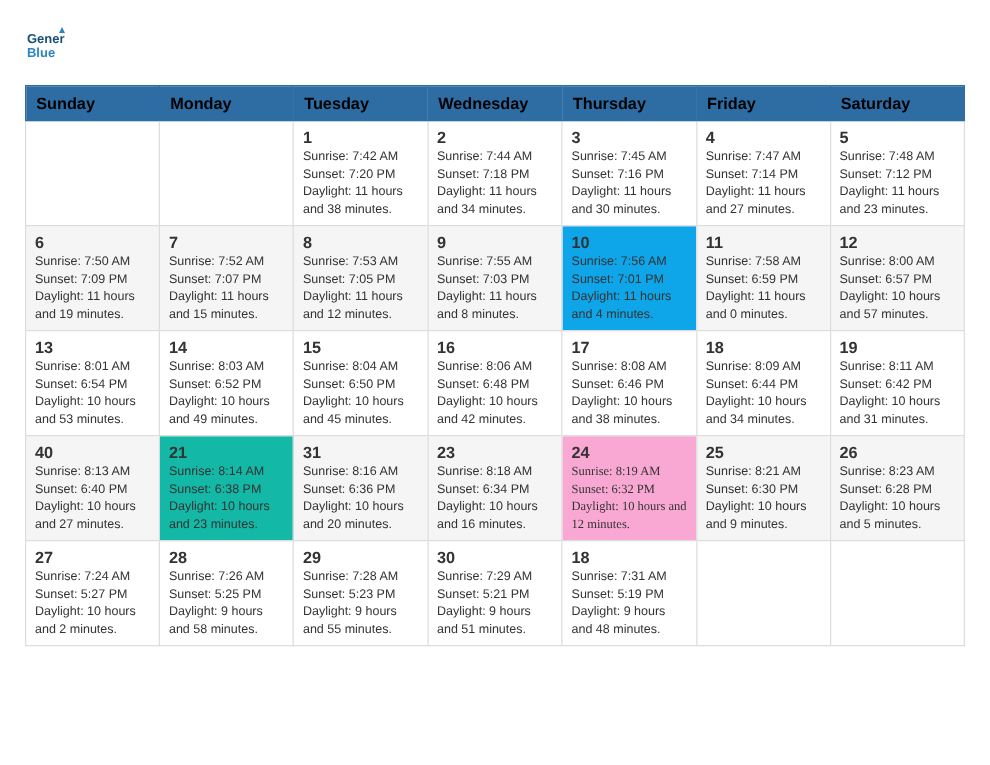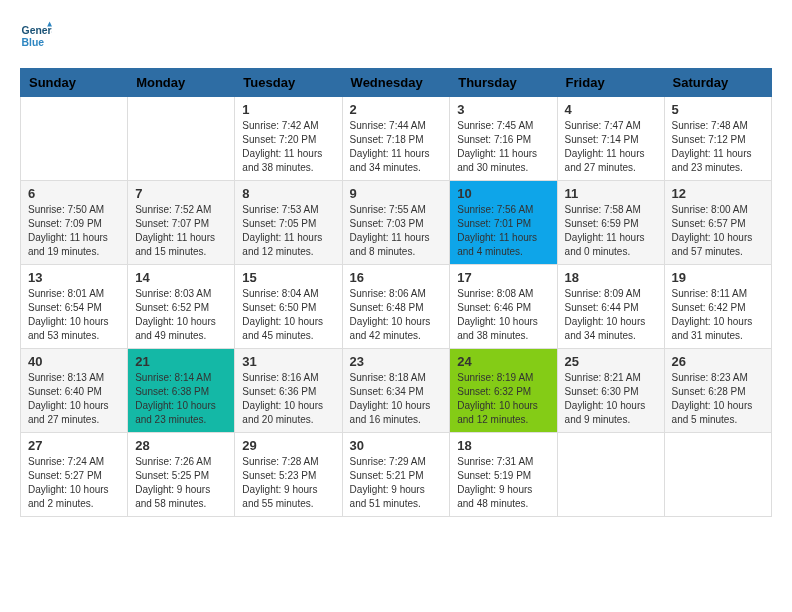--- a/index.html
+++ b/index.html
@@ -249,23 +249,23 @@
           <div class="day-info" style="white-space: pre-line;">Sunrise: 8:16 AM
 Sunset: 6:36 PM
 Daylight: 10 hours and 20 minutes.</div>
         </td>
         <td style="background-color: rgb(245, 245, 245);">
           <span class="day-number">23</span>
           <div class="day-info" style="white-space: pre-line;">Sunrise: 8:18 AM
 Sunset: 6:34 PM
 Daylight: 10 hours and 16 minutes.</div>
         </td>
-        <td style="background-color: #84cc16;">
+        <td style="background-color: #f9a8d4;">
           <span class="day-number">24</span>
-          <div class="day-info" style="white-space: pre-line;">Sunrise: 8:19 AM
+          <div class="day-info" style="white-space: pre-line; font-family: Liberation Serif, serif;">Sunrise: 8:19 AM
 Sunset: 6:32 PM
 Daylight: 10 hours and 12 minutes.</div>
         </td>
         <td style="background-color: rgb(245, 245, 245); margin-left: 28px;">
           <span class="day-number">25</span>
           <div class="day-info" style="white-space: pre-line;">Sunrise: 8:21 AM
 Sunset: 6:30 PM
 Daylight: 10 hours and 9 minutes.</div>
         </td>
         <td style="background-color: rgb(245, 245, 245);">

